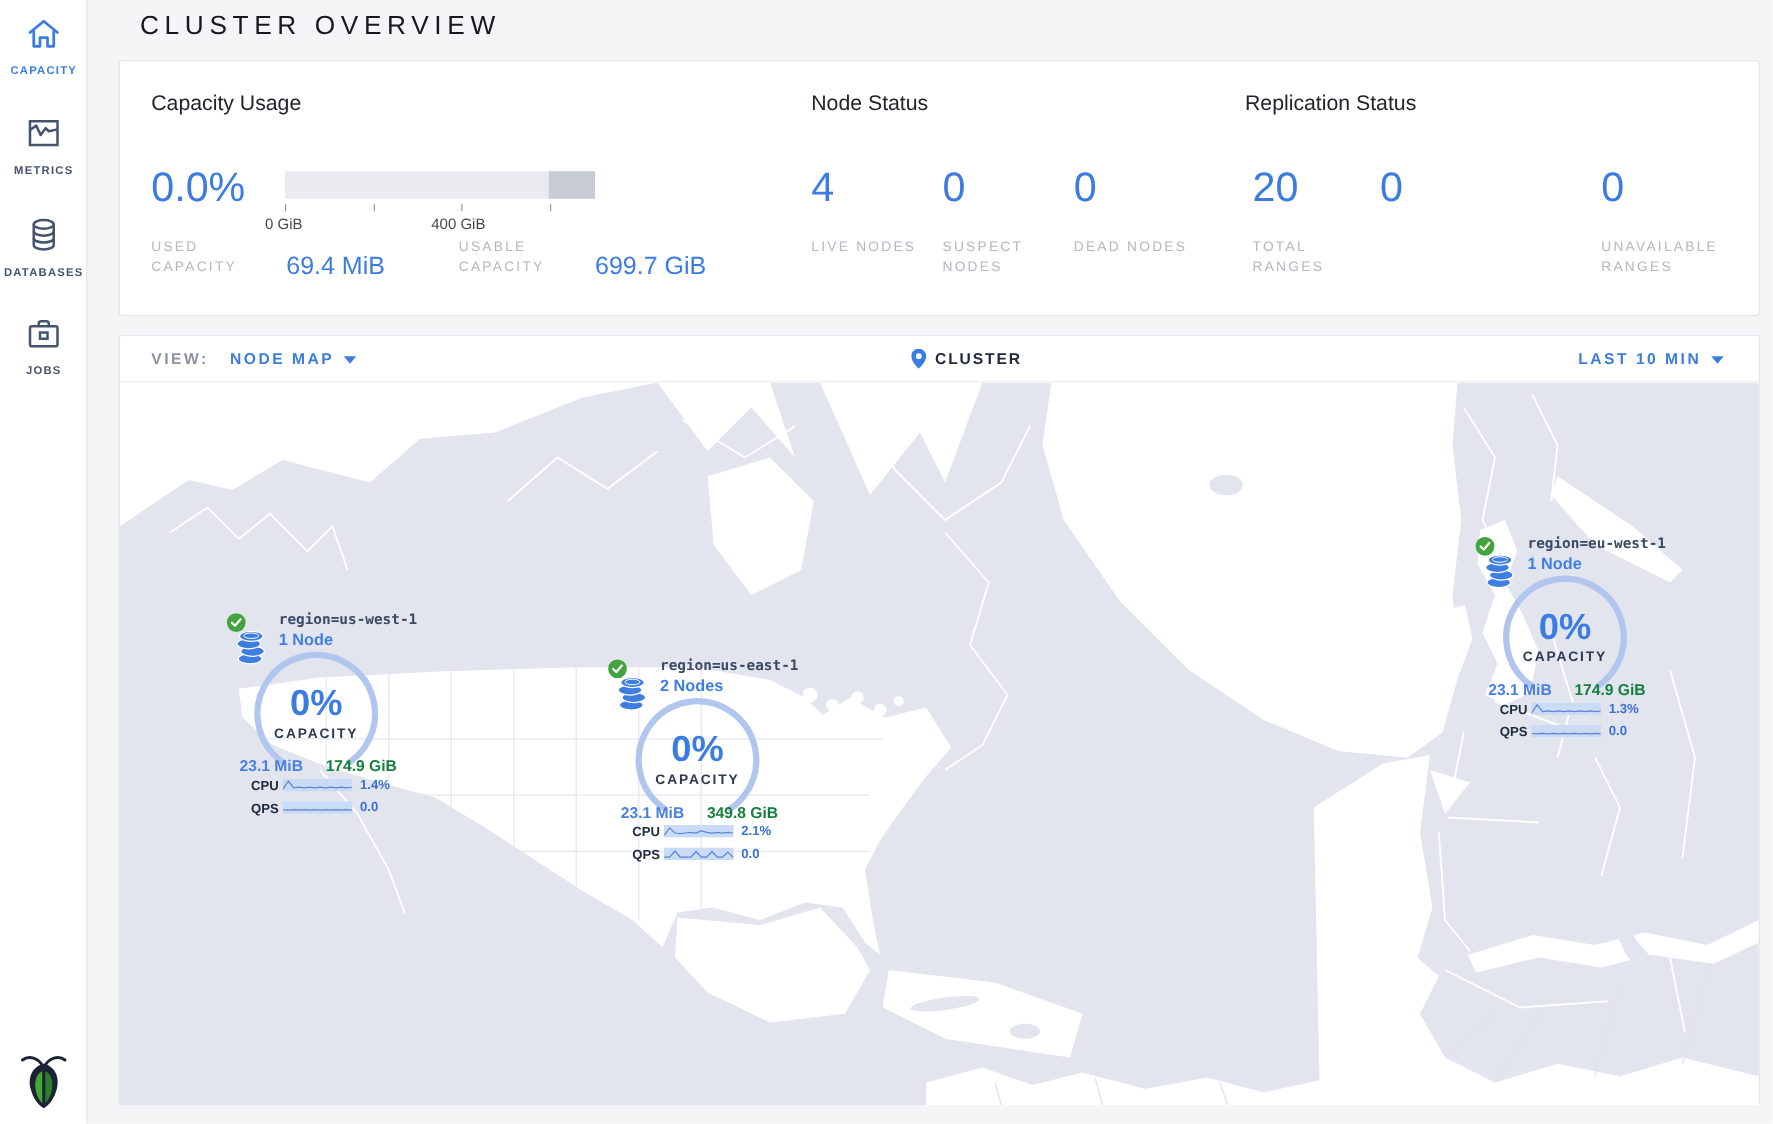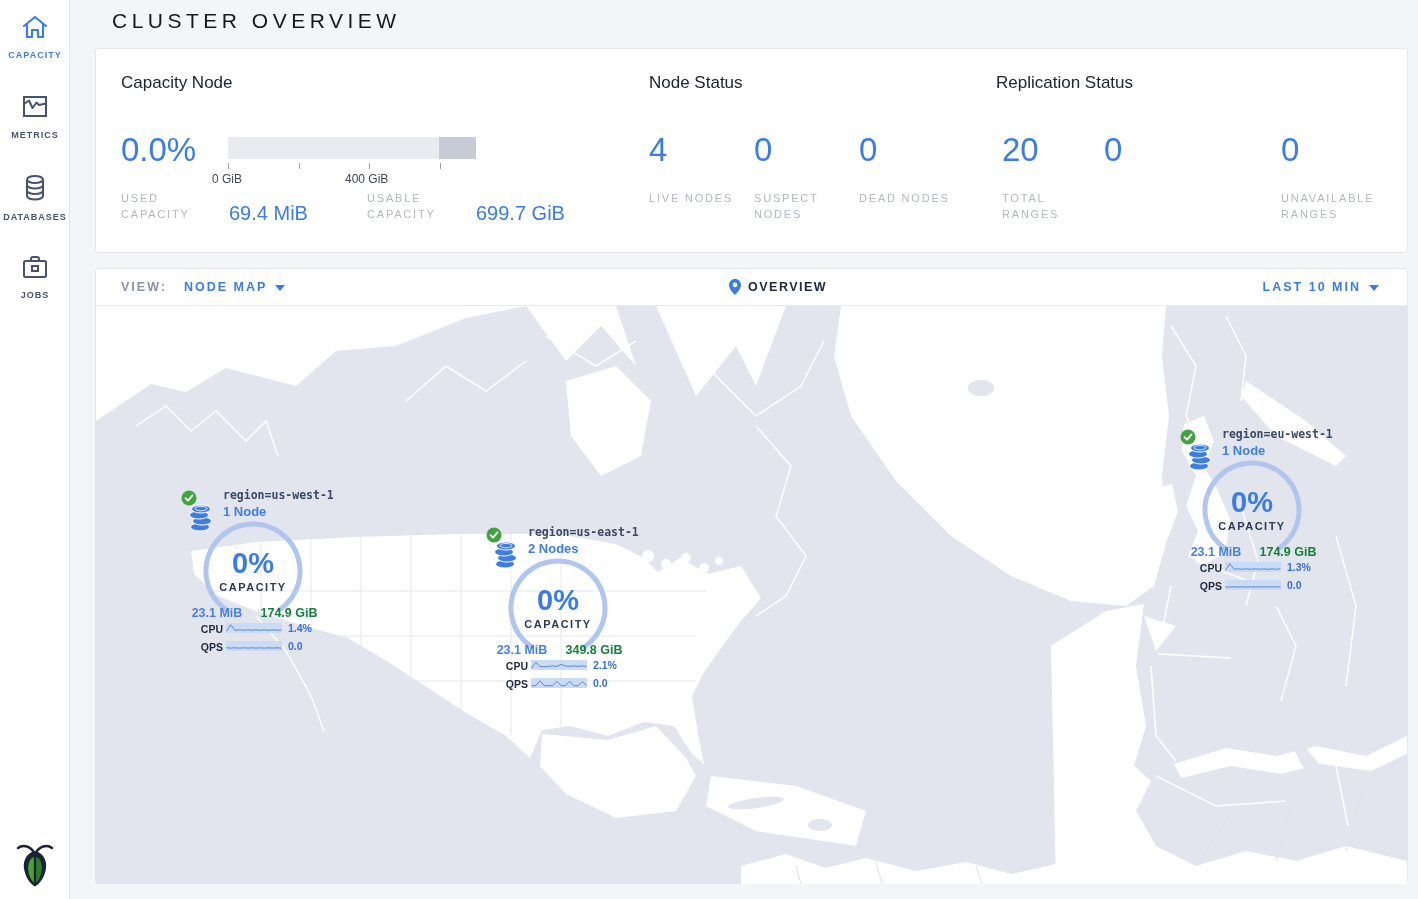--- a/index.html
+++ b/index.html
@@ -108,21 +108,21 @@
     <path d="M20 10 C11 12 7 21 9.5 30 C11.5 38 16 43.5 20 45.5 C24 43.5 28.5 38 30.5 30 C33 21 29 12 20 10 Z" fill="#1c2333"></path>
     <path d="M18.8 16 C13.5 18 12 26 14 33 C15.5 38 17.5 40.5 18.8 41.5 Z" fill="#46a538"></path>
     <path d="M21.2 16 C26.5 18 28 26 26 33 C24.5 38 22.5 40.5 21.2 41.5 Z" fill="#2e7d2b"></path>
   </svg>
 </div>
 
 <div class="title">CLUSTER OVERVIEW</div>
 
 <div class="panel stats-panel">
 
-  <div class="sec-title" style="left:25px; top:24px;">Capacity Node</div>
+  <div class="sec-title" style="left:25px; top:24px;">Capacity Usage</div>
   <div class="bignum" style="left:25px; top:82px;">0.0%</div>
   <div class="capbar">
       <div class="endseg"></div>
     </div>
   <div class="tick" style="left:132px;"></div>
   <div class="tick" style="left:203px;"></div>
   <div class="tick" style="left:273px;"></div>
   <div class="tick" style="left:344px;"></div>
   <div class="ticklabel" style="left:116px;">0 GiB</div>
   <div class="ticklabel" style="left:249px;">400 GiB</div>
@@ -148,21 +148,21 @@
 </div>
 
 <div class="panel map-panel">
 
   <div class="viewbar">
     <span class="vb-text vb-gray" style="left:25px;">VIEW:</span>
     <span class="vb-text vb-blue" style="left:88px;"><span>NODE MAP</span><span class="caret"></span></span>
     <svg style="position:absolute; left:633px; top:10px;" width="12" height="16" viewBox="0 0 12 16">
       <path d="M6 0 C2.7 0 0 2.7 0 6 C0 10.5 6 16 6 16 C6 16 12 10.5 12 6 C12 2.7 9.3 0 6 0 Z M6 8.2 A2.3 2.3 0 1 1 6 3.6 A2.3 2.3 0 0 1 6 8.2 Z" fill="#3a7de1"></path>
     </svg>
-    <span class="vb-text vb-dark" style="left:652px; letter-spacing:1.5px; font-weight:600;">OVERVIEW</span>
+    <span class="vb-text vb-dark" style="left:652px; letter-spacing:1.5px; font-weight:600;">CLUSTER</span>
     <span class="vb-text vb-blue" style="right:28px;"><span>LAST 10 MIN</span><span class="caret"></span></span>
   </div>
 
   <div class="map-area">
     <svg class="map-svg" width="1311" height="578" viewBox="0 0 1311 578">
       <defs>
         <clipPath id="usclip">
           <path d="M95,245 L160,236 L260,231 L360,228 L462,228 L520,238 L548,252 L562,266 L584,252 L612,268 L645,260 L665,292 L645,315 L625,342 L607,368 L596,390 L602,428 L608,458 L596,448 L578,420 L548,416 L512,430 L474,420 L446,424 L434,452 L410,430 L372,408 L332,382 L292,356 L252,332 L208,320 L162,306 L122,290 L98,268 Z"></path>
         </clipPath>
       </defs>

